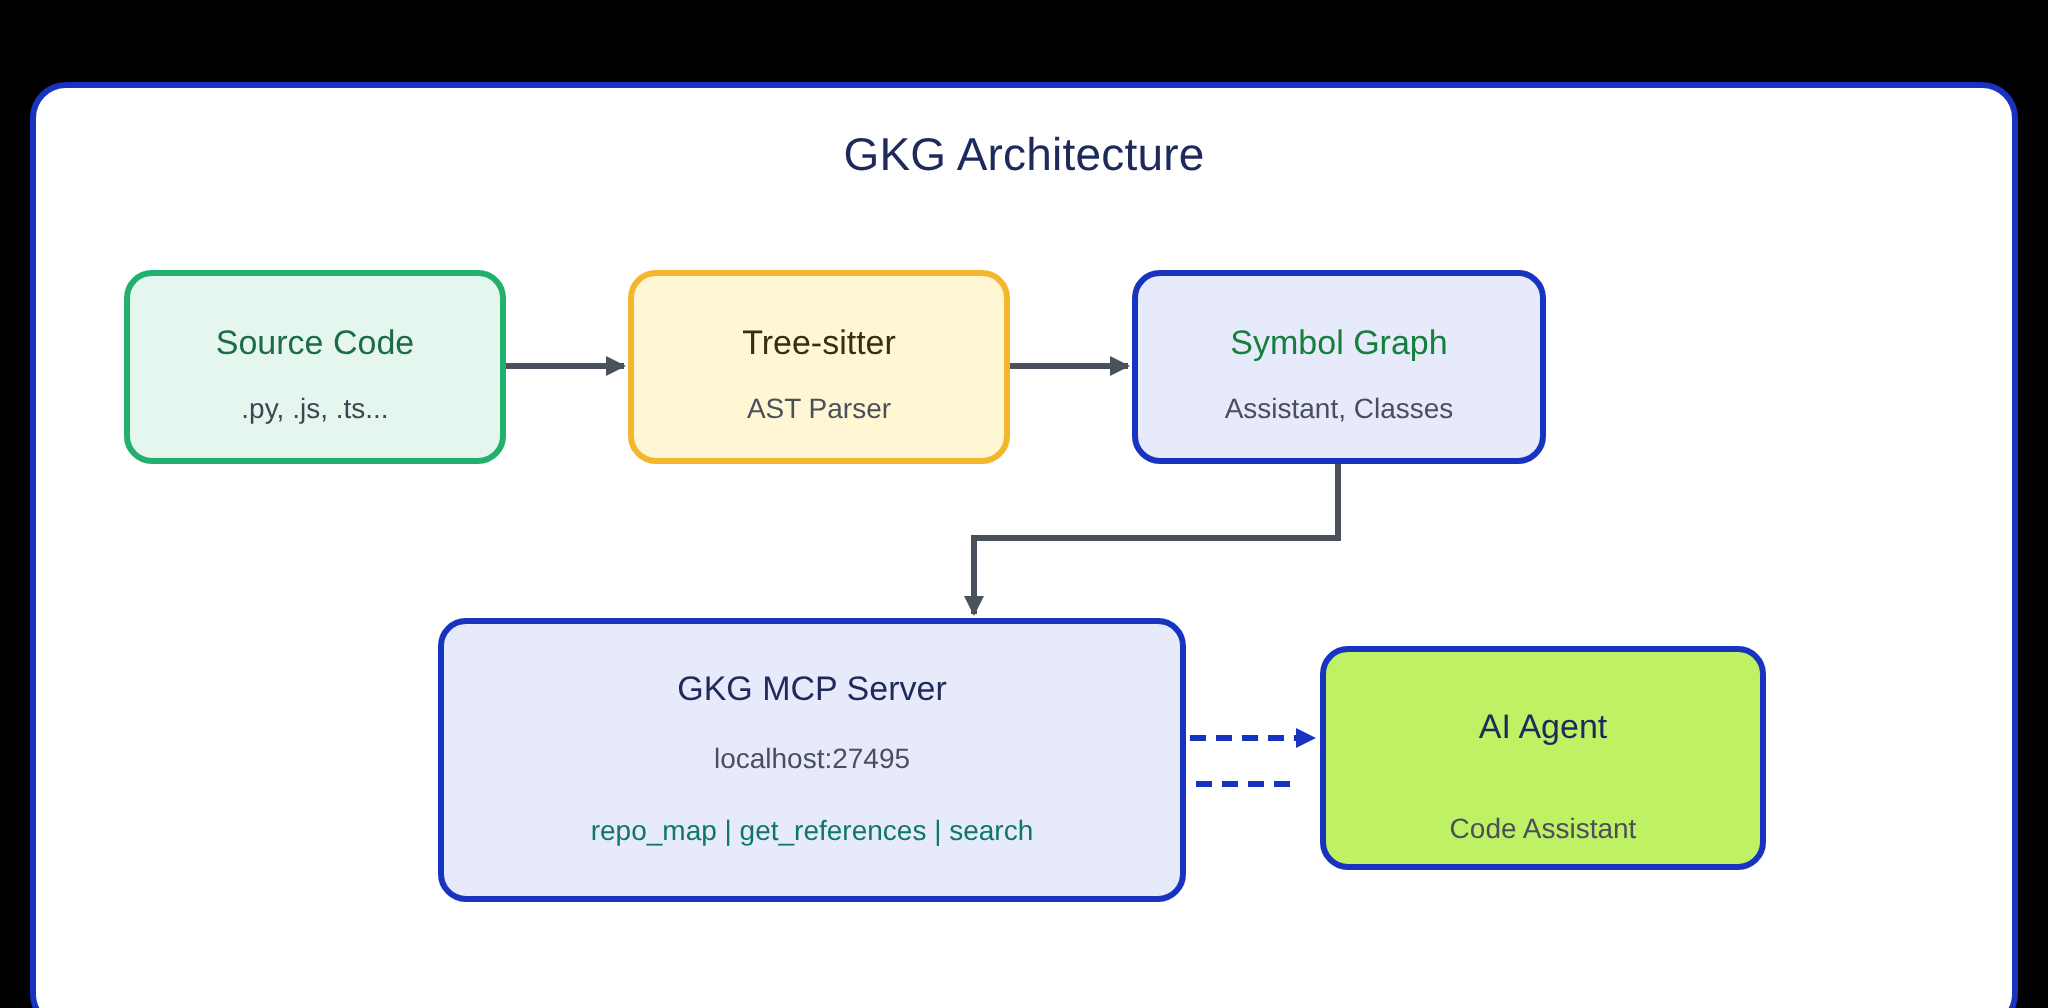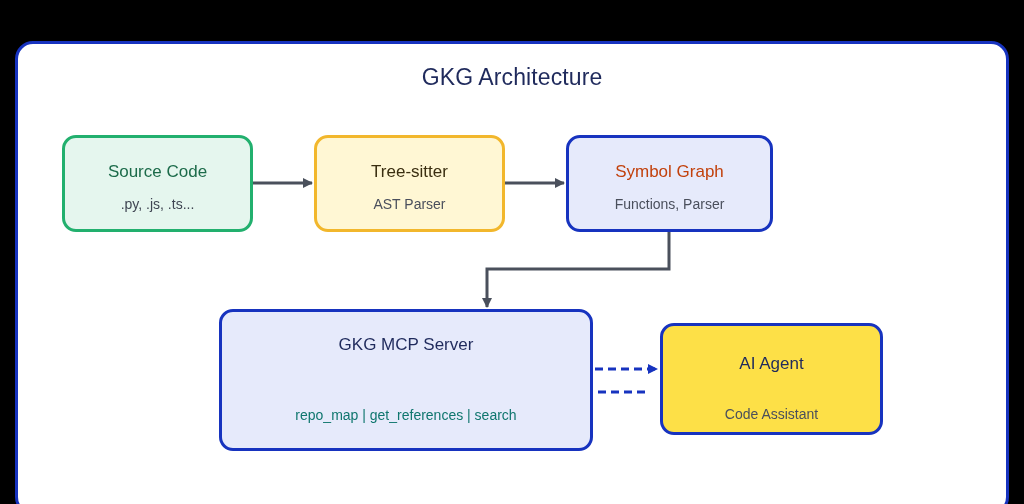--- a/index.html
+++ b/index.html
@@ -70,34 +70,34 @@
       left: 314px; top: 109px; width: 191px; height: 97px;
       background: #fff7d4; border-color: #f2b72c;
     }
     #node-tree .name { top: 24px; color: #3a2e10; }
     #node-tree .sub { top: 58px; }
 
     #node-symbol {
       left: 566px; top: 109px; width: 207px; height: 97px;
       background: #e6eafb; border-color: #1733bf;
     }
-    #node-symbol .name { top: 24px; color: #c2410c; }
+    #node-symbol .name { top: 24px; color: #15803d; }
     #node-symbol .sub { top: 58px; }
 
     #node-mcp {
       left: 219px; top: 283px; width: 374px; height: 142px;
       background: #e6eafb; border-color: #1733bf;
     }
     #node-mcp .name { top: 23px; color: #1f2a5c; }
     #node-mcp .sub { top: 59px; }
     #node-mcp .tools { top: 95px; color: #0f766e; font-size: 14px; }
 
     #node-agent {
       left: 660px; top: 297px; width: 223px; height: 112px;
-      background: #fde047; border-color: #1733bf;
+      background: #bef264; border-color: #1733bf;
     }
     #node-agent .name { top: 28px; color: #1f2a5c; }
     #node-agent .sub { top: 80px; }
 
     #connectors {
       position: absolute;
       left: 0;
       top: 0;
       width: 1024px;
       height: 504px;
@@ -138,25 +138,26 @@
     <div class="sub">.py, .js, .ts...</div>
   </div>
 
   <div id="node-tree" class="node">
     <div class="name">Tree-sitter</div>
     <div class="sub">AST Parser</div>
   </div>
 
   <div id="node-symbol" class="node">
     <div class="name">Symbol Graph</div>
-    <div class="sub">Functions, Parser</div>
+    <div class="sub">Assistant, Classes</div>
   </div>
 
   <div id="node-mcp" class="node">
     <div class="name">GKG MCP Server</div>
+    <div class="sub">localhost:27495</div>
     <div class="sub tools">repo_map | get_references | search</div>
   </div>
 
   <div id="node-agent" class="node">
     <div class="name">AI Agent</div>
     <div class="sub">Code Assistant</div>
   </div>
 </div>
 
 </body></html>

